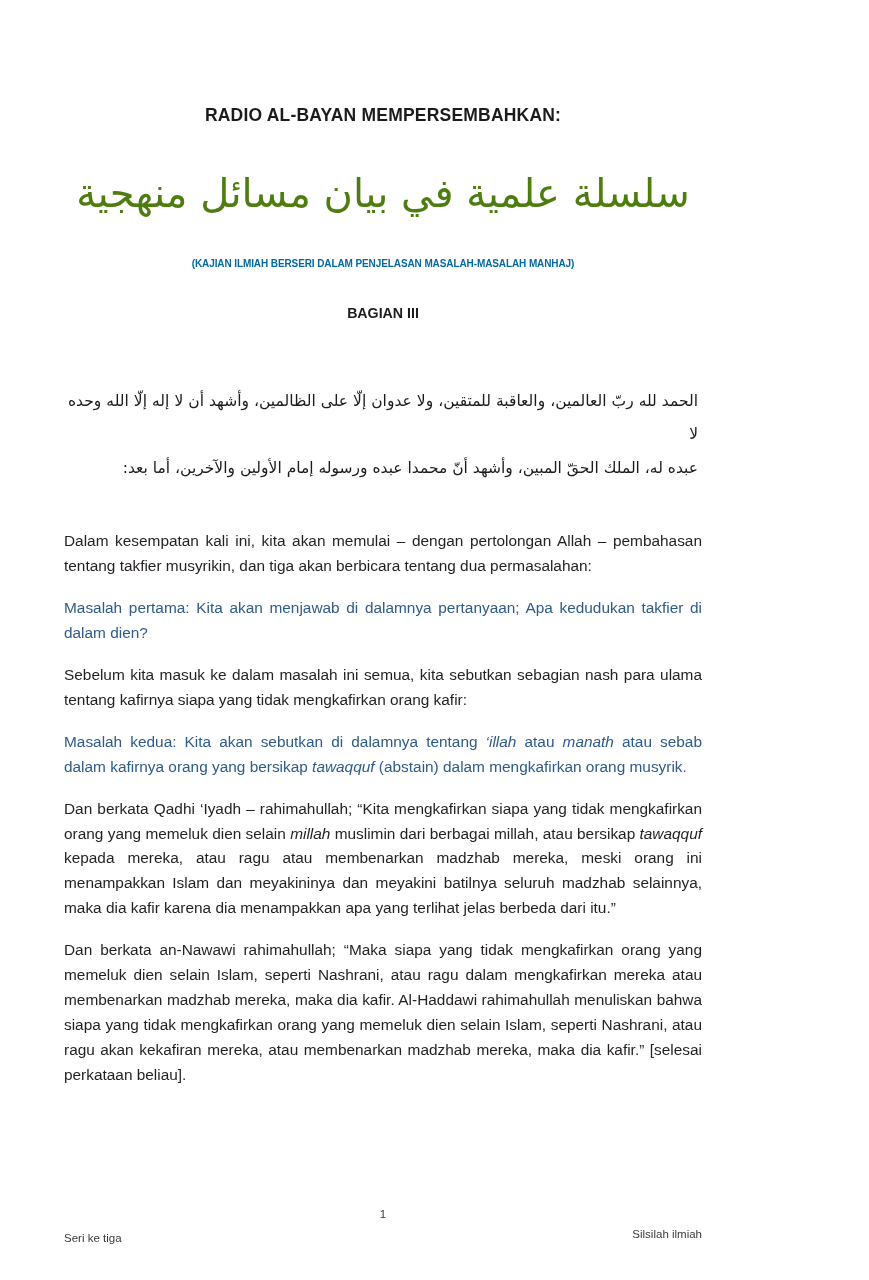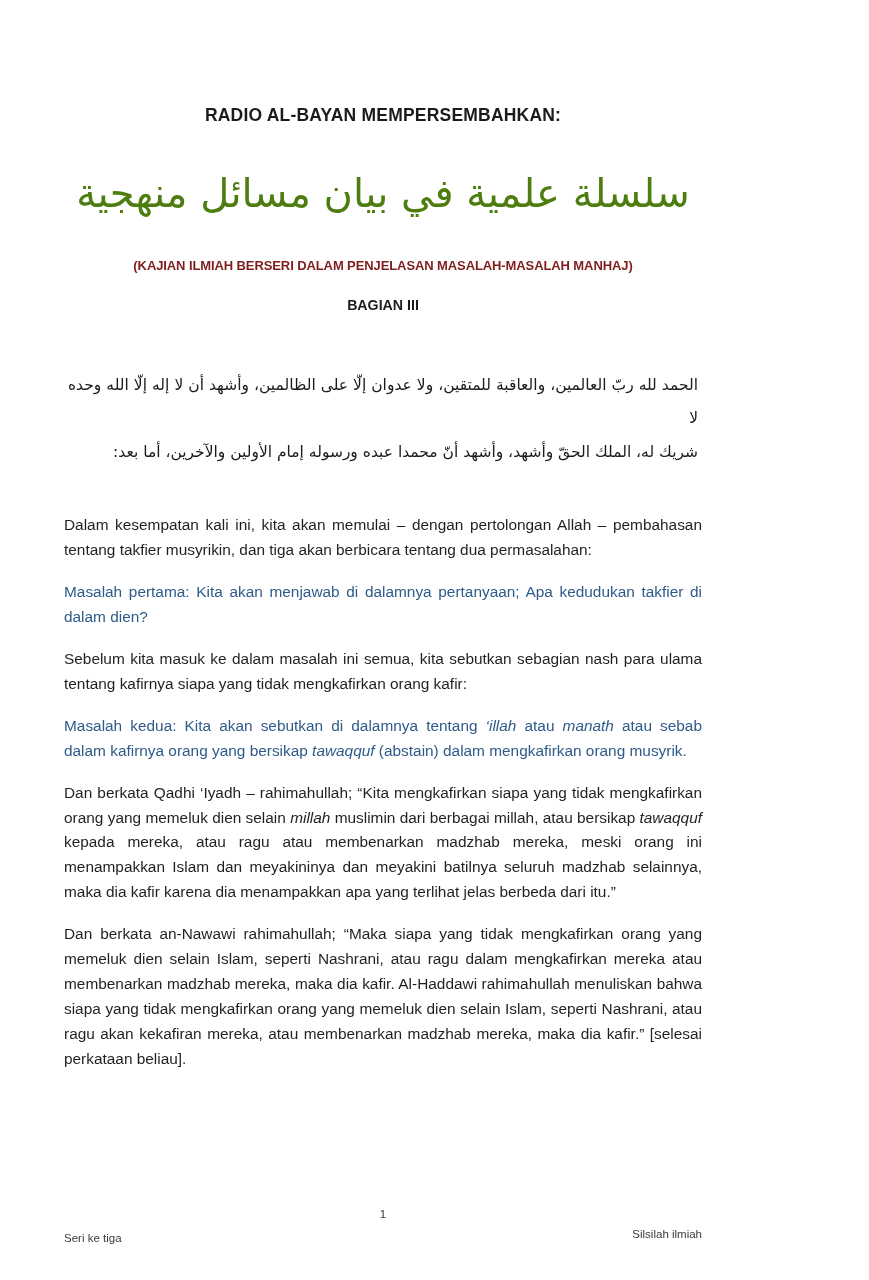--- a/index.html
+++ b/index.html
@@ -43,33 +43,33 @@
     direction: rtl;
     unicode-bidi: bidi-override;
     color: #4d7c0f;
     margin: 0;
     padding-top: 40px;
   }
 
   .subtitle {
     text-align: center;
     font-weight: bold;
-    font-size: 13px;
-    color: #7f1d1d;
+    font-size: 10px;
+    color: #0369a1;
     margin: 0;
     padding-top: 38px;
     letter-spacing: -0.1px;
   }
 
   .part-line {
     text-align: center;
     font-weight: bold;
     font-size: 14.2px;
     color: #1b1b1b;
-    margin: 0;
+    margin: 12px;
     padding-top: 24px;
   }
 
   
   .arabic-body {
     direction: rtl;
     unicode-bidi: bidi-override;
     text-align: justify;
     font-family: "DejaVu Sans", "Liberation Sans", sans-serif;
     font-size: 15.5px;
@@ -129,21 +129,21 @@
   <h1 class="doc-title">RADIO AL-BAYAN MEMPERSEMBAHKAN:</h1>
 
   <div class="arabic-title">سلسلة علمية في بيان مسائل منهجية</div>
 
   <div class="subtitle">(KAJIAN ILMIAH BERSERI DALAM PENJELASAN MASALAH-MASALAH MANHAJ)</div>
 
   <div class="part-line">BAGIAN III</div>
 
   <div class="arabic-body">
     <span class="ar-line">الحمد لله ربّ العالمين، والعاقبة للمتقين، ولا عدوان إلّا على الظالمين، وأشهد أن لا إله إلّا الله وحده لا</span>
-    <span class="ar-line last">شريك له، الملك الحقّ وأشهد، وأشهد أنّ محمدا عبده ورسوله إمام الأولين والآخرين، أما بعد:</span>
+    <span class="ar-line last">عبده له، الملك الحقّ المبين، وأشهد أنّ محمدا عبده ورسوله إمام الأولين والآخرين، أما بعد:</span>
   </div>
 
   <div class="body-block">
 
     <p class="para">Dalam kesempatan kali ini, kita akan memulai – dengan pertolongan Allah – pembahasan tentang takfier musyrikin, dan tiga akan berbicara tentang dua permasalahan:</p>
 
     <p class="para blue">Masalah pertama: Kita akan menjawab di dalamnya pertanyaan; Apa kedudukan takfier di dalam dien?</p>
 
     <p class="para">Sebelum kita masuk ke dalam masalah ini semua, kita sebutkan sebagian nash para ulama tentang kafirnya siapa yang tidak mengkafirkan orang kafir:</p>
 

